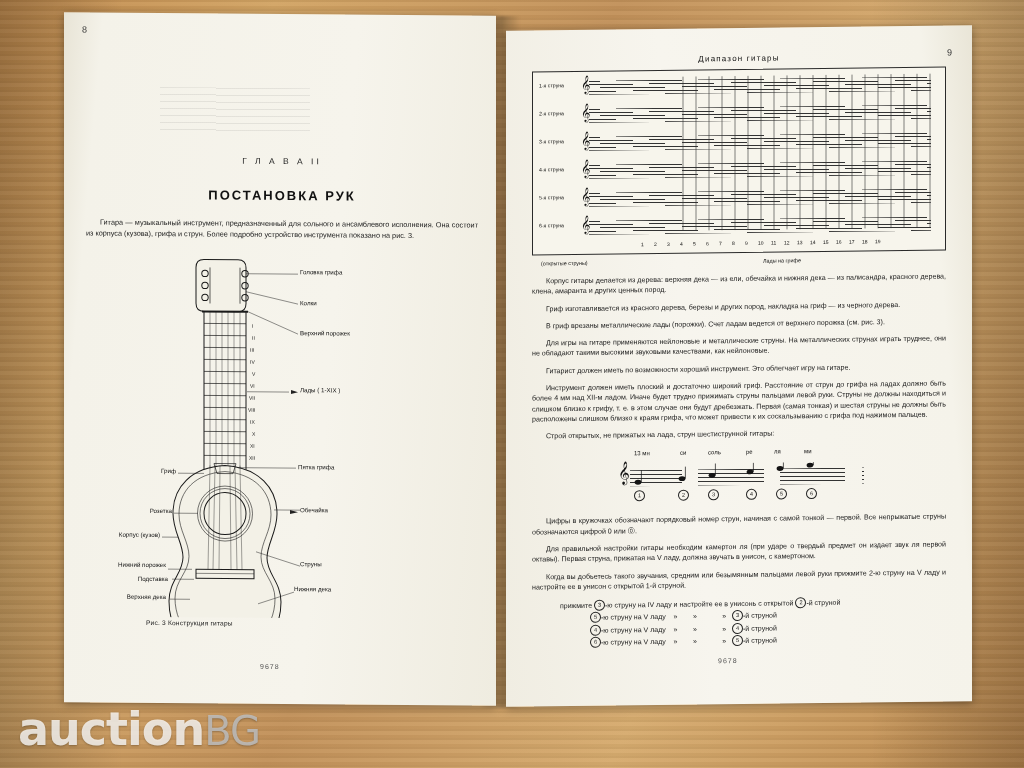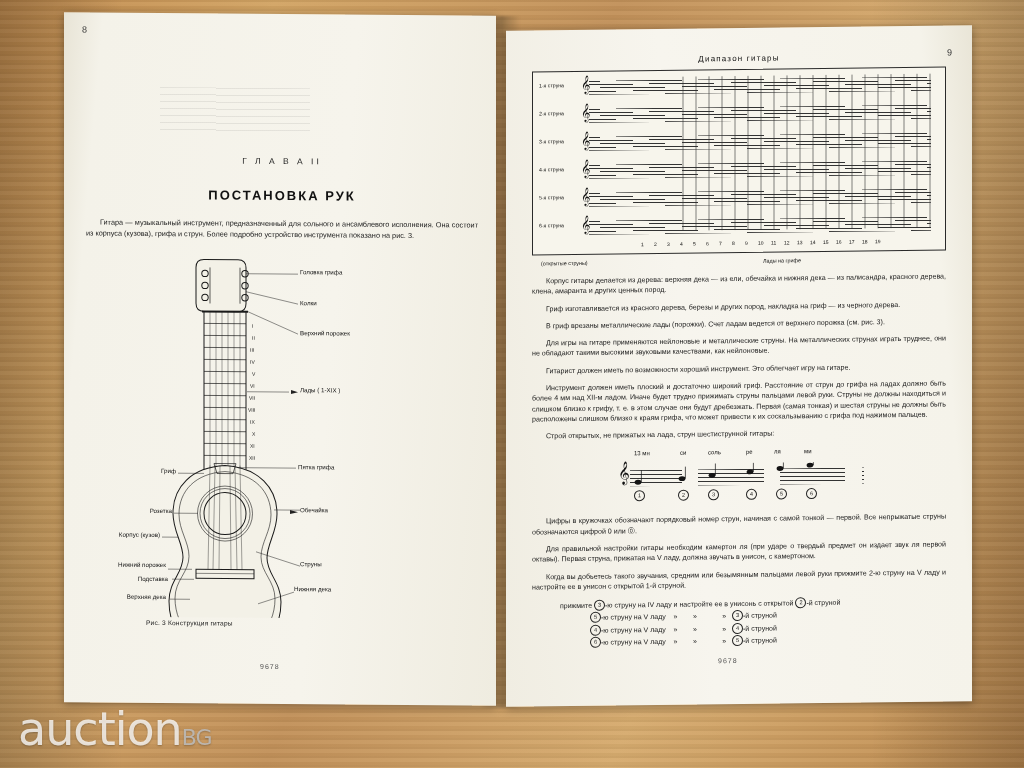--- a/index.html
+++ b/index.html
@@ -113,22 +113,22 @@
   .circ{display:inline-block;width:9px;height:9px;border:1px solid #222;border-radius:50%;
     font-size:5.6px;line-height:9px;text-align:center;vertical-align:1px;}
 
   
   .wm{
     position:absolute;left:18px;bottom:8px;width:420px;height:58px;
     font-size:46px;color:rgba(255,255,255,.72);letter-spacing:-1px;
     font-family:"DejaVu Sans", sans-serif;
     text-shadow:0 1px 2px rgba(0,0,0,.25);
   }
-  .wm .bg{color:rgba(255,255,255,.78);}
-  .wm .gr{color:rgba(190,190,190,.85);font-size:22px;}
+  .wm .bg{color:rgba(255,255,255,.78);font-weight:bold;}
+  .wm .gr{color:rgba(190,190,190,.85);font-size:40px;}
 </style>
 </head>
 <body>
 
 <div class="table-bg"></div>
 
 <div class="book">
 
   <div class="spine"></div>
 

